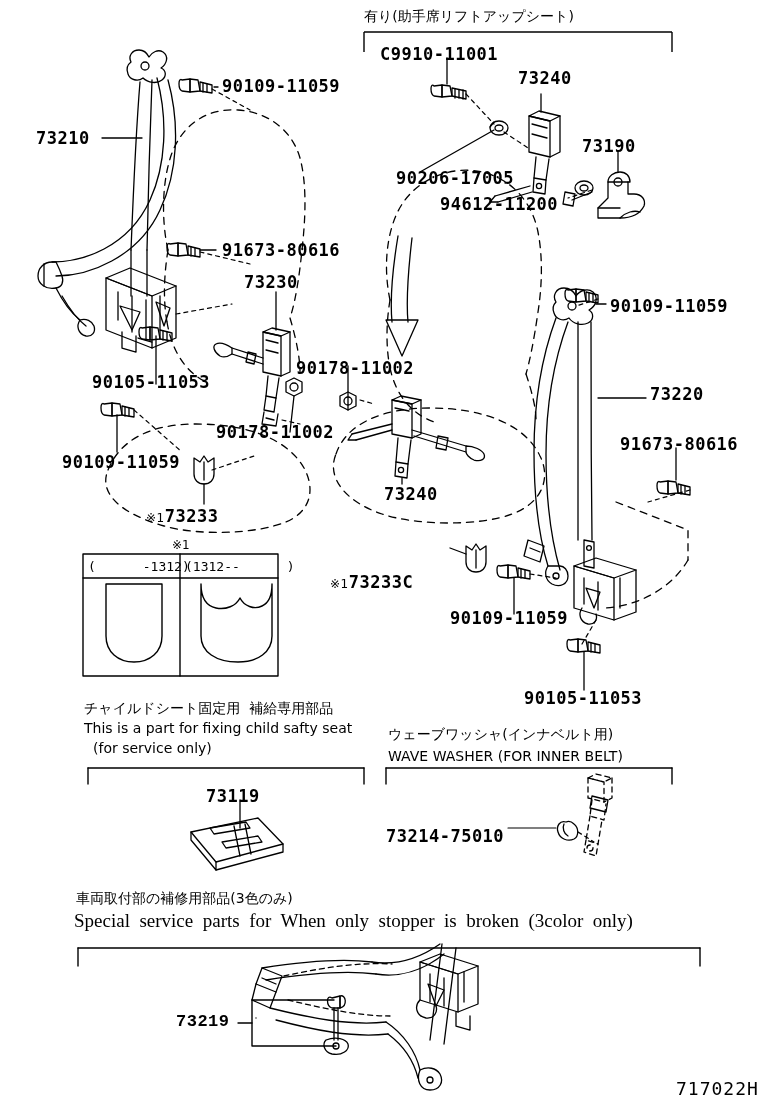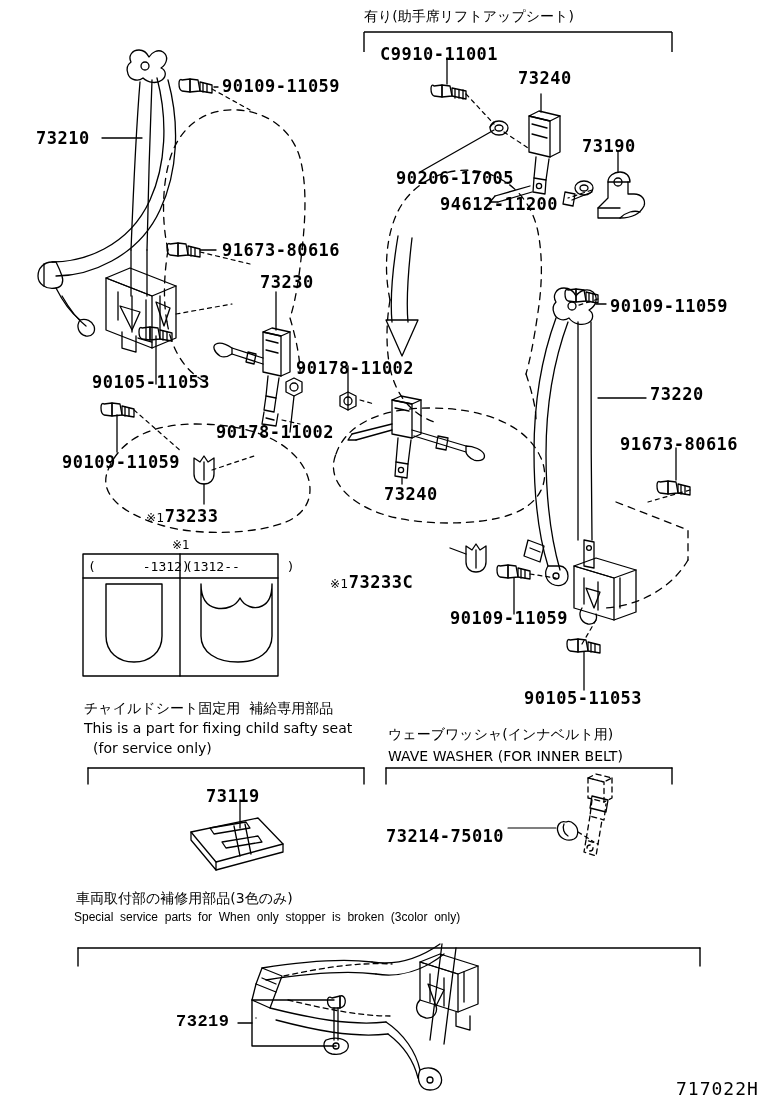--- a/index.html
+++ b/index.html
@@ -6,22 +6,22 @@
   html,body{margin:0;padding:0;background:#fff;}
   body{font-family:"Liberation Sans", sans-serif;}
   #page{position:relative;width:760px;height:1112px;background:#fff;overflow:hidden;}
   .lbl{position:absolute;font-family:"DejaVu Sans Mono","Liberation Mono",monospace;
        font-weight:700;color:#000;white-space:pre;letter-spacing:.5px;}
   .pn{font-size:17px;}
   .jp{position:absolute;font-family:"DejaVu Sans","Liberation Sans",sans-serif;
       font-size:14px;color:#000;white-space:pre;}
   .en{position:absolute;font-family:"DejaVu Sans","Liberation Sans",sans-serif;
       font-size:14px;color:#000;white-space:pre;}
-  .enw{position:absolute;font-family:Liberation Sans, sans-serif;
-      font-size:12px;color:#000;white-space:pre;}
+  .enw{position:absolute;font-family:Liberation Serif, serif;
+      font-size:19px;color:#000;white-space:pre;}
   .ast{font-family:"DejaVu Sans","Liberation Sans",sans-serif;font-size:12px;font-weight:400;}
   #svgmain{position:absolute;left:0;top:0;width:760px;height:1112px;}
   .docid{position:absolute;font-family:"DejaVu Sans Mono","Liberation Mono",monospace;
          font-size:18px;color:#000;letter-spacing:1px;}
   .tblhdr{position:absolute;font-family:"DejaVu Sans Mono","Liberation Mono",monospace;
           font-size:13px;color:#000;white-space:pre;}
   .mark{position:absolute;font-family:"DejaVu Sans","Liberation Sans",sans-serif;font-size:12px;}
 </style>
 </head>
 <body>
@@ -498,21 +498,21 @@
 
   <div class="lbl pn" style="left:380px;top:44px;">C9910-11001</div>
   <div class="lbl pn" style="left:518px;top:68px;">73240</div>
   <div class="lbl pn" style="left:582px;top:136px;">73190</div>
   <div class="lbl pn" style="left:396px;top:168px;">90206-17005</div>
   <div class="lbl pn" style="left:440px;top:194px;">94612-11200</div>
 
   <div class="lbl pn" style="left:36px;top:128px;">73210</div>
   <div class="lbl pn" style="left:222px;top:76px;">90109-11059</div>
   <div class="lbl pn" style="left:222px;top:240px;">91673-80616</div>
-  <div class="lbl pn" style="left:260px;top:272px;">73230</div>
+  <div class="lbl pn" style="left:244px;top:272px;">73230</div>
   <div class="lbl pn" style="left:92px;top:372px;">90105-11053</div>
   <div class="lbl pn" style="left:296px;top:358px;">90178-11002</div>
   <div class="lbl pn" style="left:216px;top:422px;">90178-11002</div>
   <div class="lbl pn" style="left:62px;top:452px;">90109-11059</div>
   <div class="lbl pn" style="left:146px;top:506px;"><span class="ast">※1</span><span>73233</span></div>
 
   <div class="lbl pn" style="left:610px;top:296px;">90109-11059</div>
   <div class="lbl pn" style="left:650px;top:384px;">73220</div>
   <div class="lbl pn" style="left:620px;top:434px;">91673-80616</div>
   <div class="lbl pn" style="left:384px;top:484px;">73240</div>

